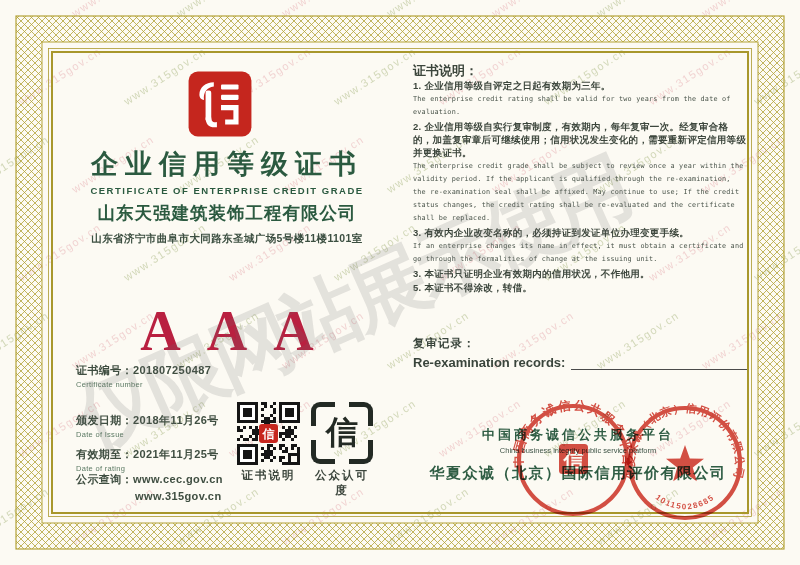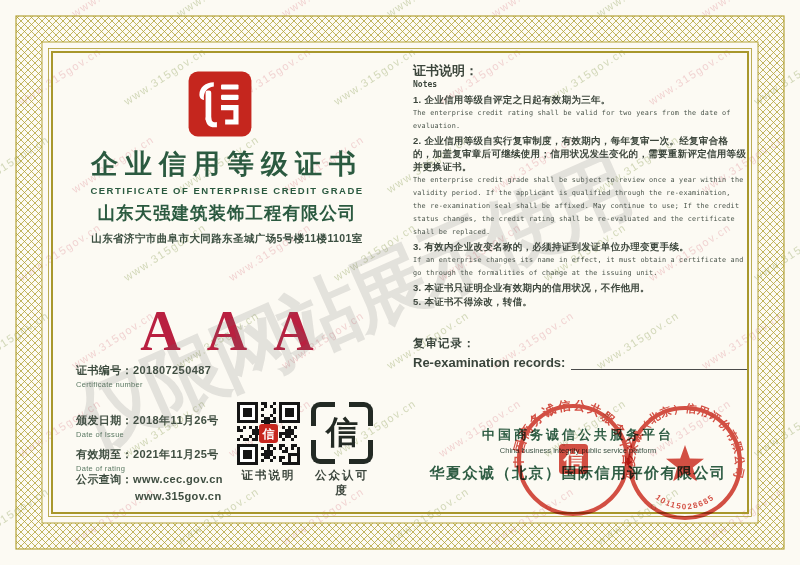--- a/index.html
+++ b/index.html
@@ -310,21 +310,20 @@
       <span class="tc tl"></span>
       <span class="tc tr"></span>
       <span class="tc bl"></span>
       <span class="tc br"></span>
       <span class="trace-glyph">信</span>
     </div>
     <div class="sq-label" style="left:310px;width:64px">公众认可度</div>
 
     <div class="notes">
       <div class="notes-h-cn">证书说明：</div>
-      <div class="notes-h-en">Notes</div>
       <div class="note-cn">1. 企业信用等级自评定之日起有效期为三年。</div>
       <div class="note-en">The enterprise credit rating shall be valid for two years from the date of evaluation.</div>
       <div class="note-cn">2. 企业信用等级自实行复审制度，有效期内，每年复审一次。经复审合格的，加盖复审章后可继续使用；信用状况发生变化的，需要重新评定信用等级并更换证书。</div>
       <div class="note-en">The enterprise credit grade shall be subject to review once a year within the validity period. If the applicant is qualified through the re-examination, the re-examination seal shall be affixed. May continue to use; If the credit status changes, the credit rating shall be re-evaluated and the certificate shall be replaced.</div>
       <div class="note-cn">3. 有效内企业改变名称的，必须持证到发证单位办理变更手续。</div>
       <div class="note-en">If an enterprise changes its name in effect, it must obtain a certificate and go through the formalities of change at the issuing unit.</div>
       <div class="note-cn">3. 本证书只证明企业有效期内的信用状况，不作他用。</div>
       <div class="note-cn">5. 本证书不得涂改，转借。</div>
     </div>
 

